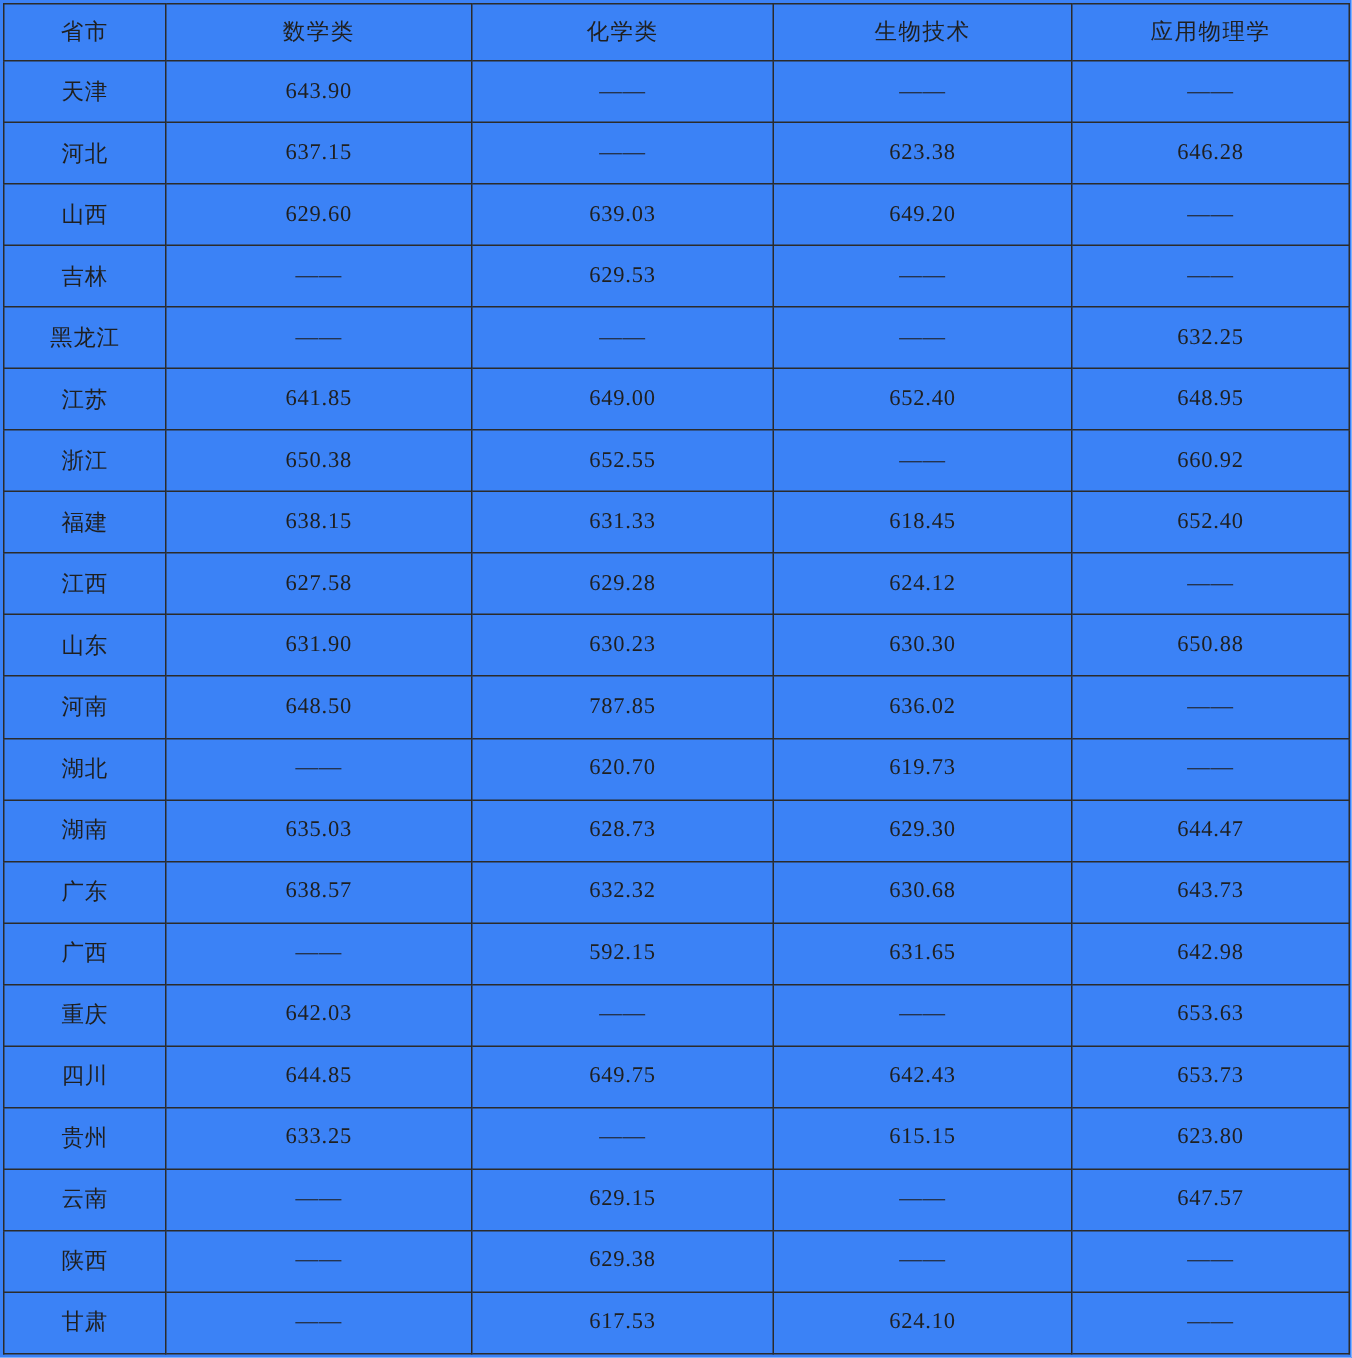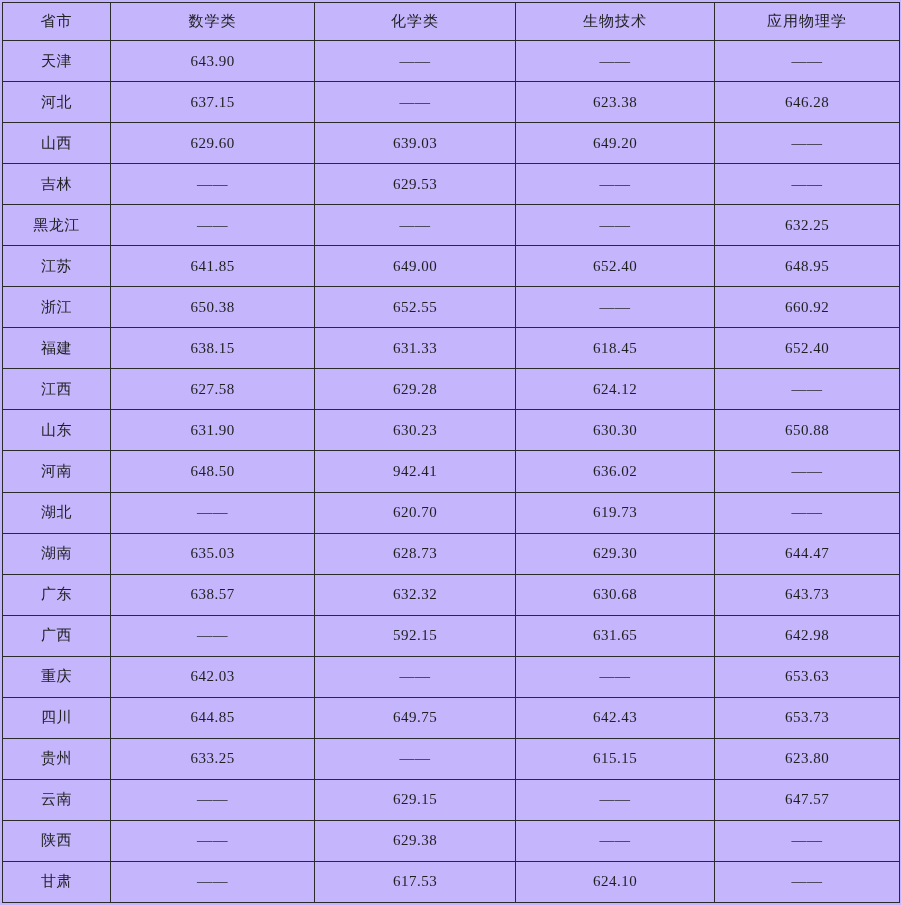--- a/index.html
+++ b/index.html
@@ -5,21 +5,21 @@
   html, body {
     margin: 0;
     padding: 0;
     background: #ffffff;
     font-family: "Liberation Serif", "DejaVu Serif", serif;
     color: #1f1f1f;
   }
   .page {
     width: 901px;
     height: 905px;
-    background: #c4b5fd;
+    background: #3b82f6;
     box-sizing: border-box;
     padding: 2px 2px 2px 2px;
   }
   table.score-table {
     border-collapse: collapse;
     table-layout: fixed;
     width: 897px;
     height: 901px;
   }
   table.score-table th,
@@ -139,21 +139,21 @@
         <tr>
           <td>山东</td>
           <td class="score-cell">631.90</td>
           <td class="score-cell">630.23</td>
           <td class="score-cell">630.30</td>
           <td class="score-cell">650.88</td>
         </tr>
         <tr>
           <td>河南</td>
           <td class="score-cell">648.50</td>
-          <td class="score-cell">942.41</td>
+          <td class="score-cell">787.85</td>
           <td class="score-cell">636.02</td>
           <td class="score-cell">——</td>
         </tr>
         <tr>
           <td>湖北</td>
           <td class="score-cell">——</td>
           <td class="score-cell">620.70</td>
           <td class="score-cell">619.73</td>
           <td class="score-cell">——</td>
         </tr>

